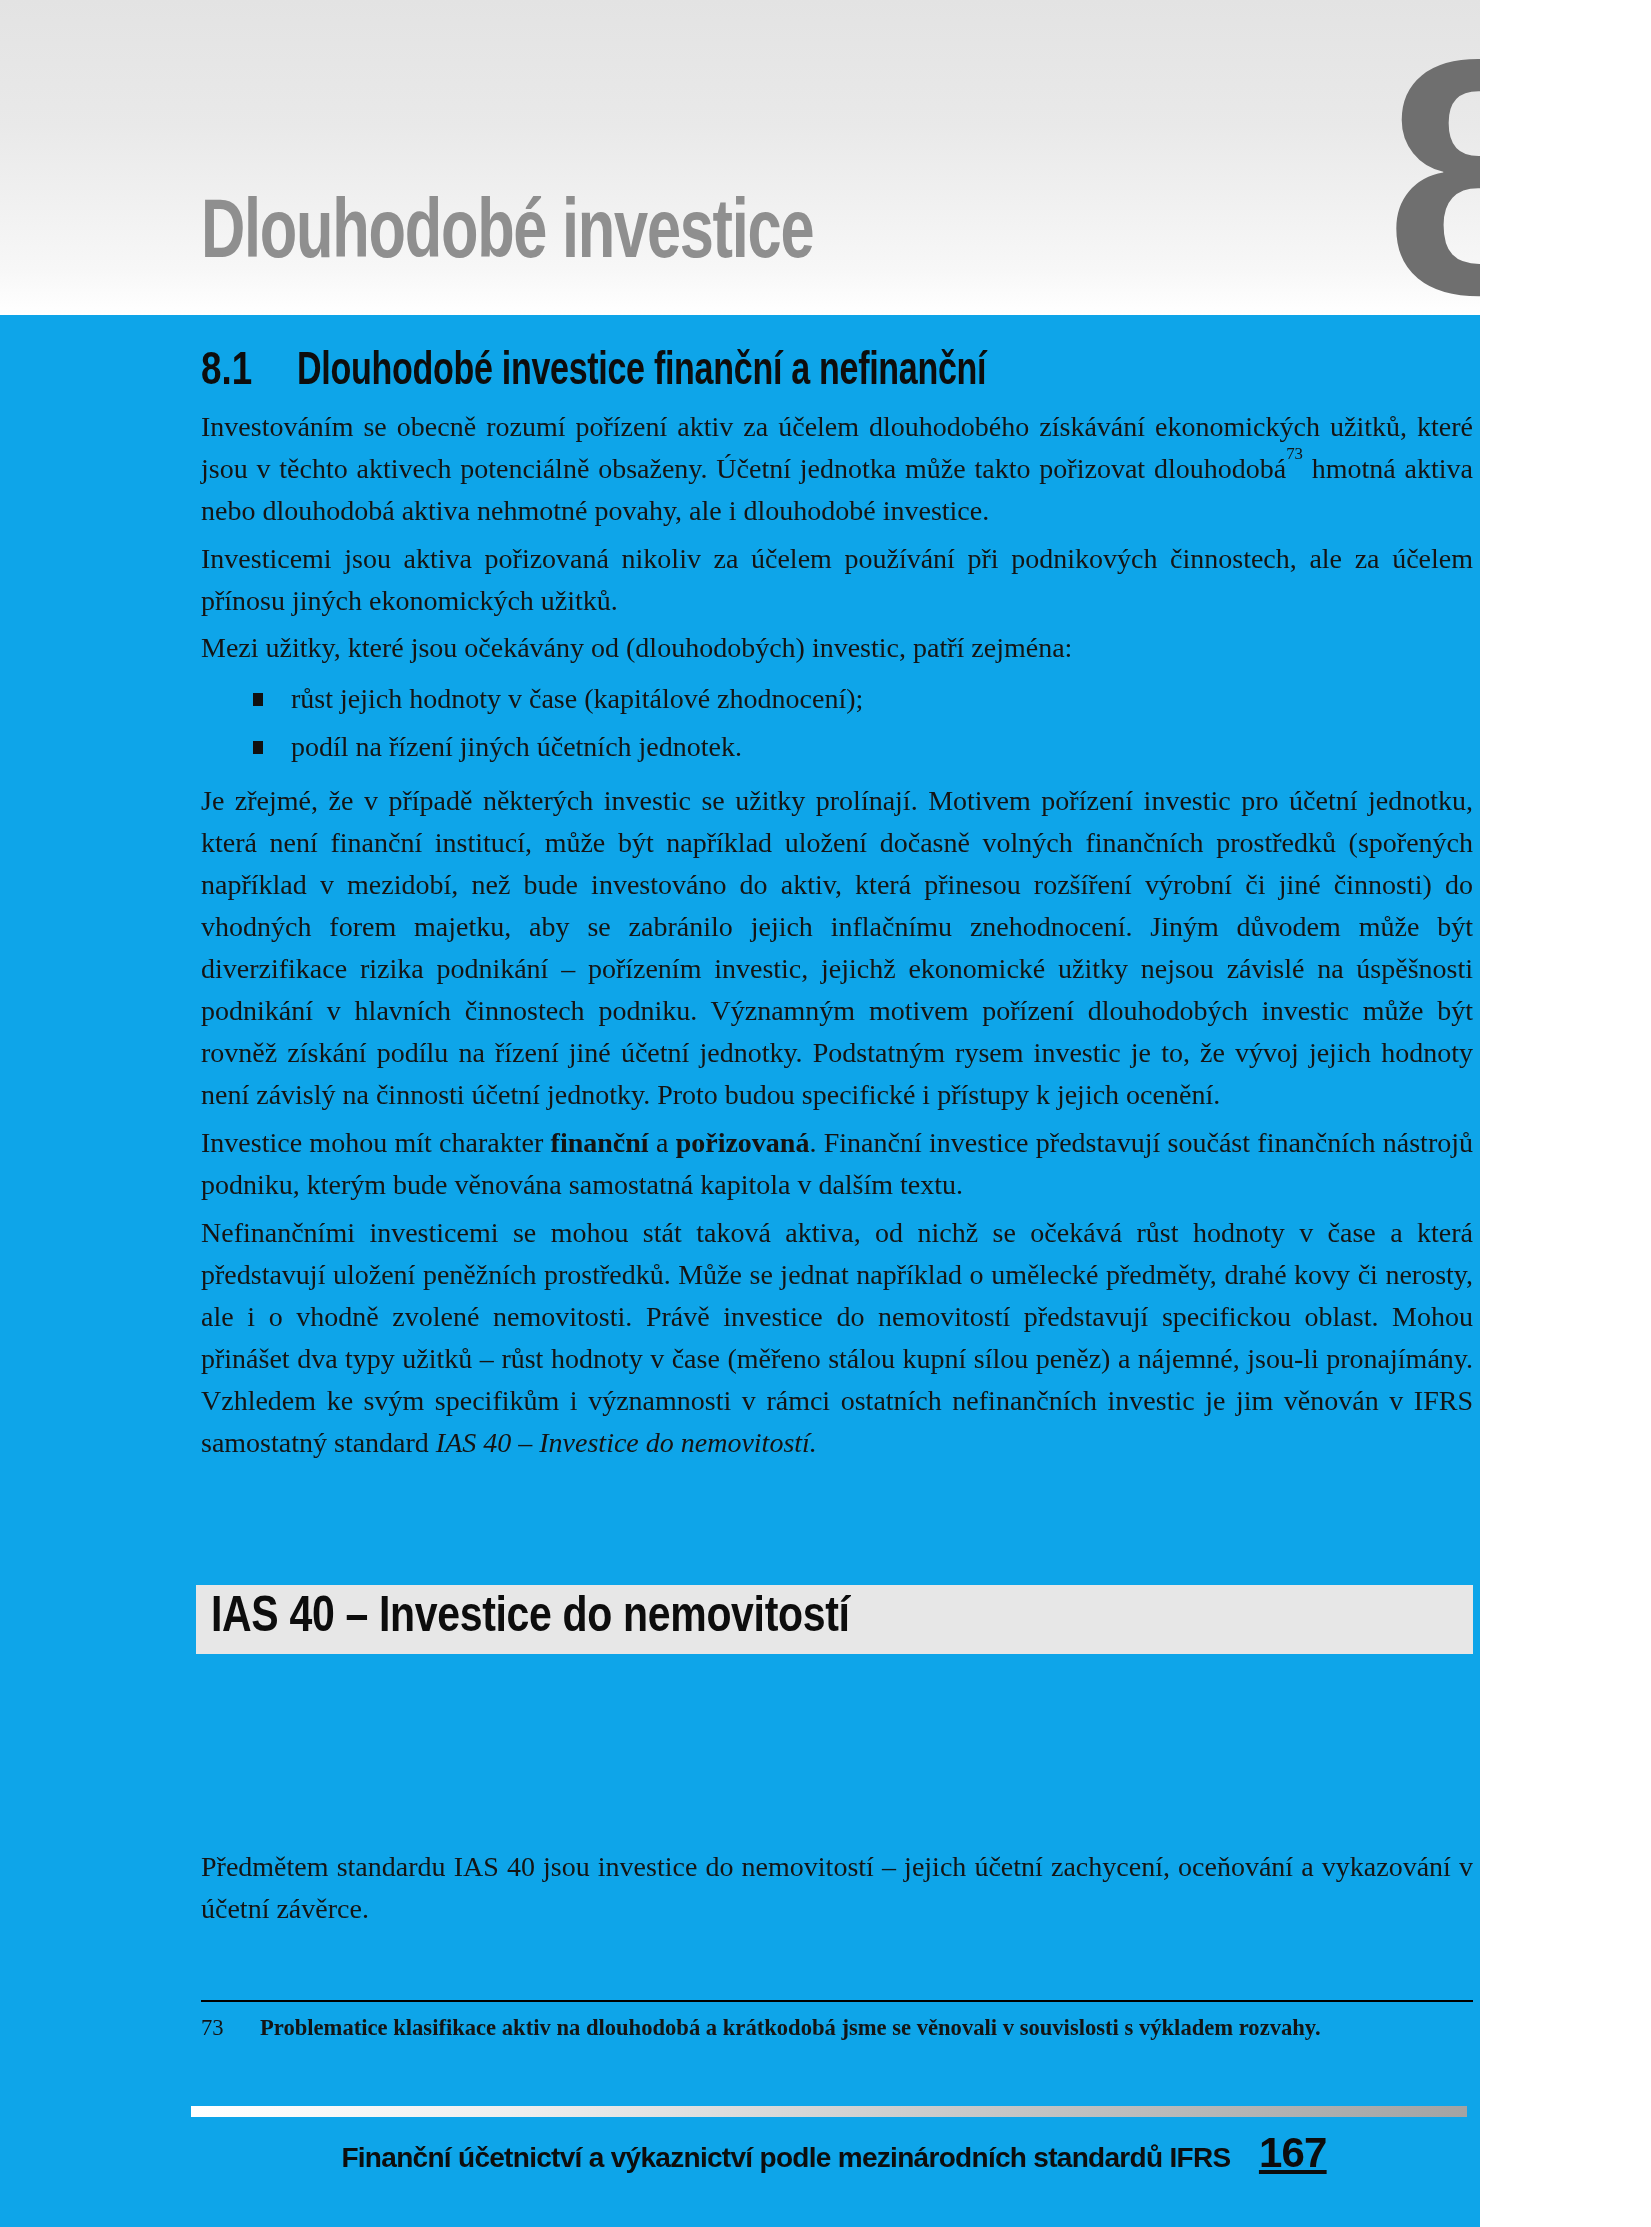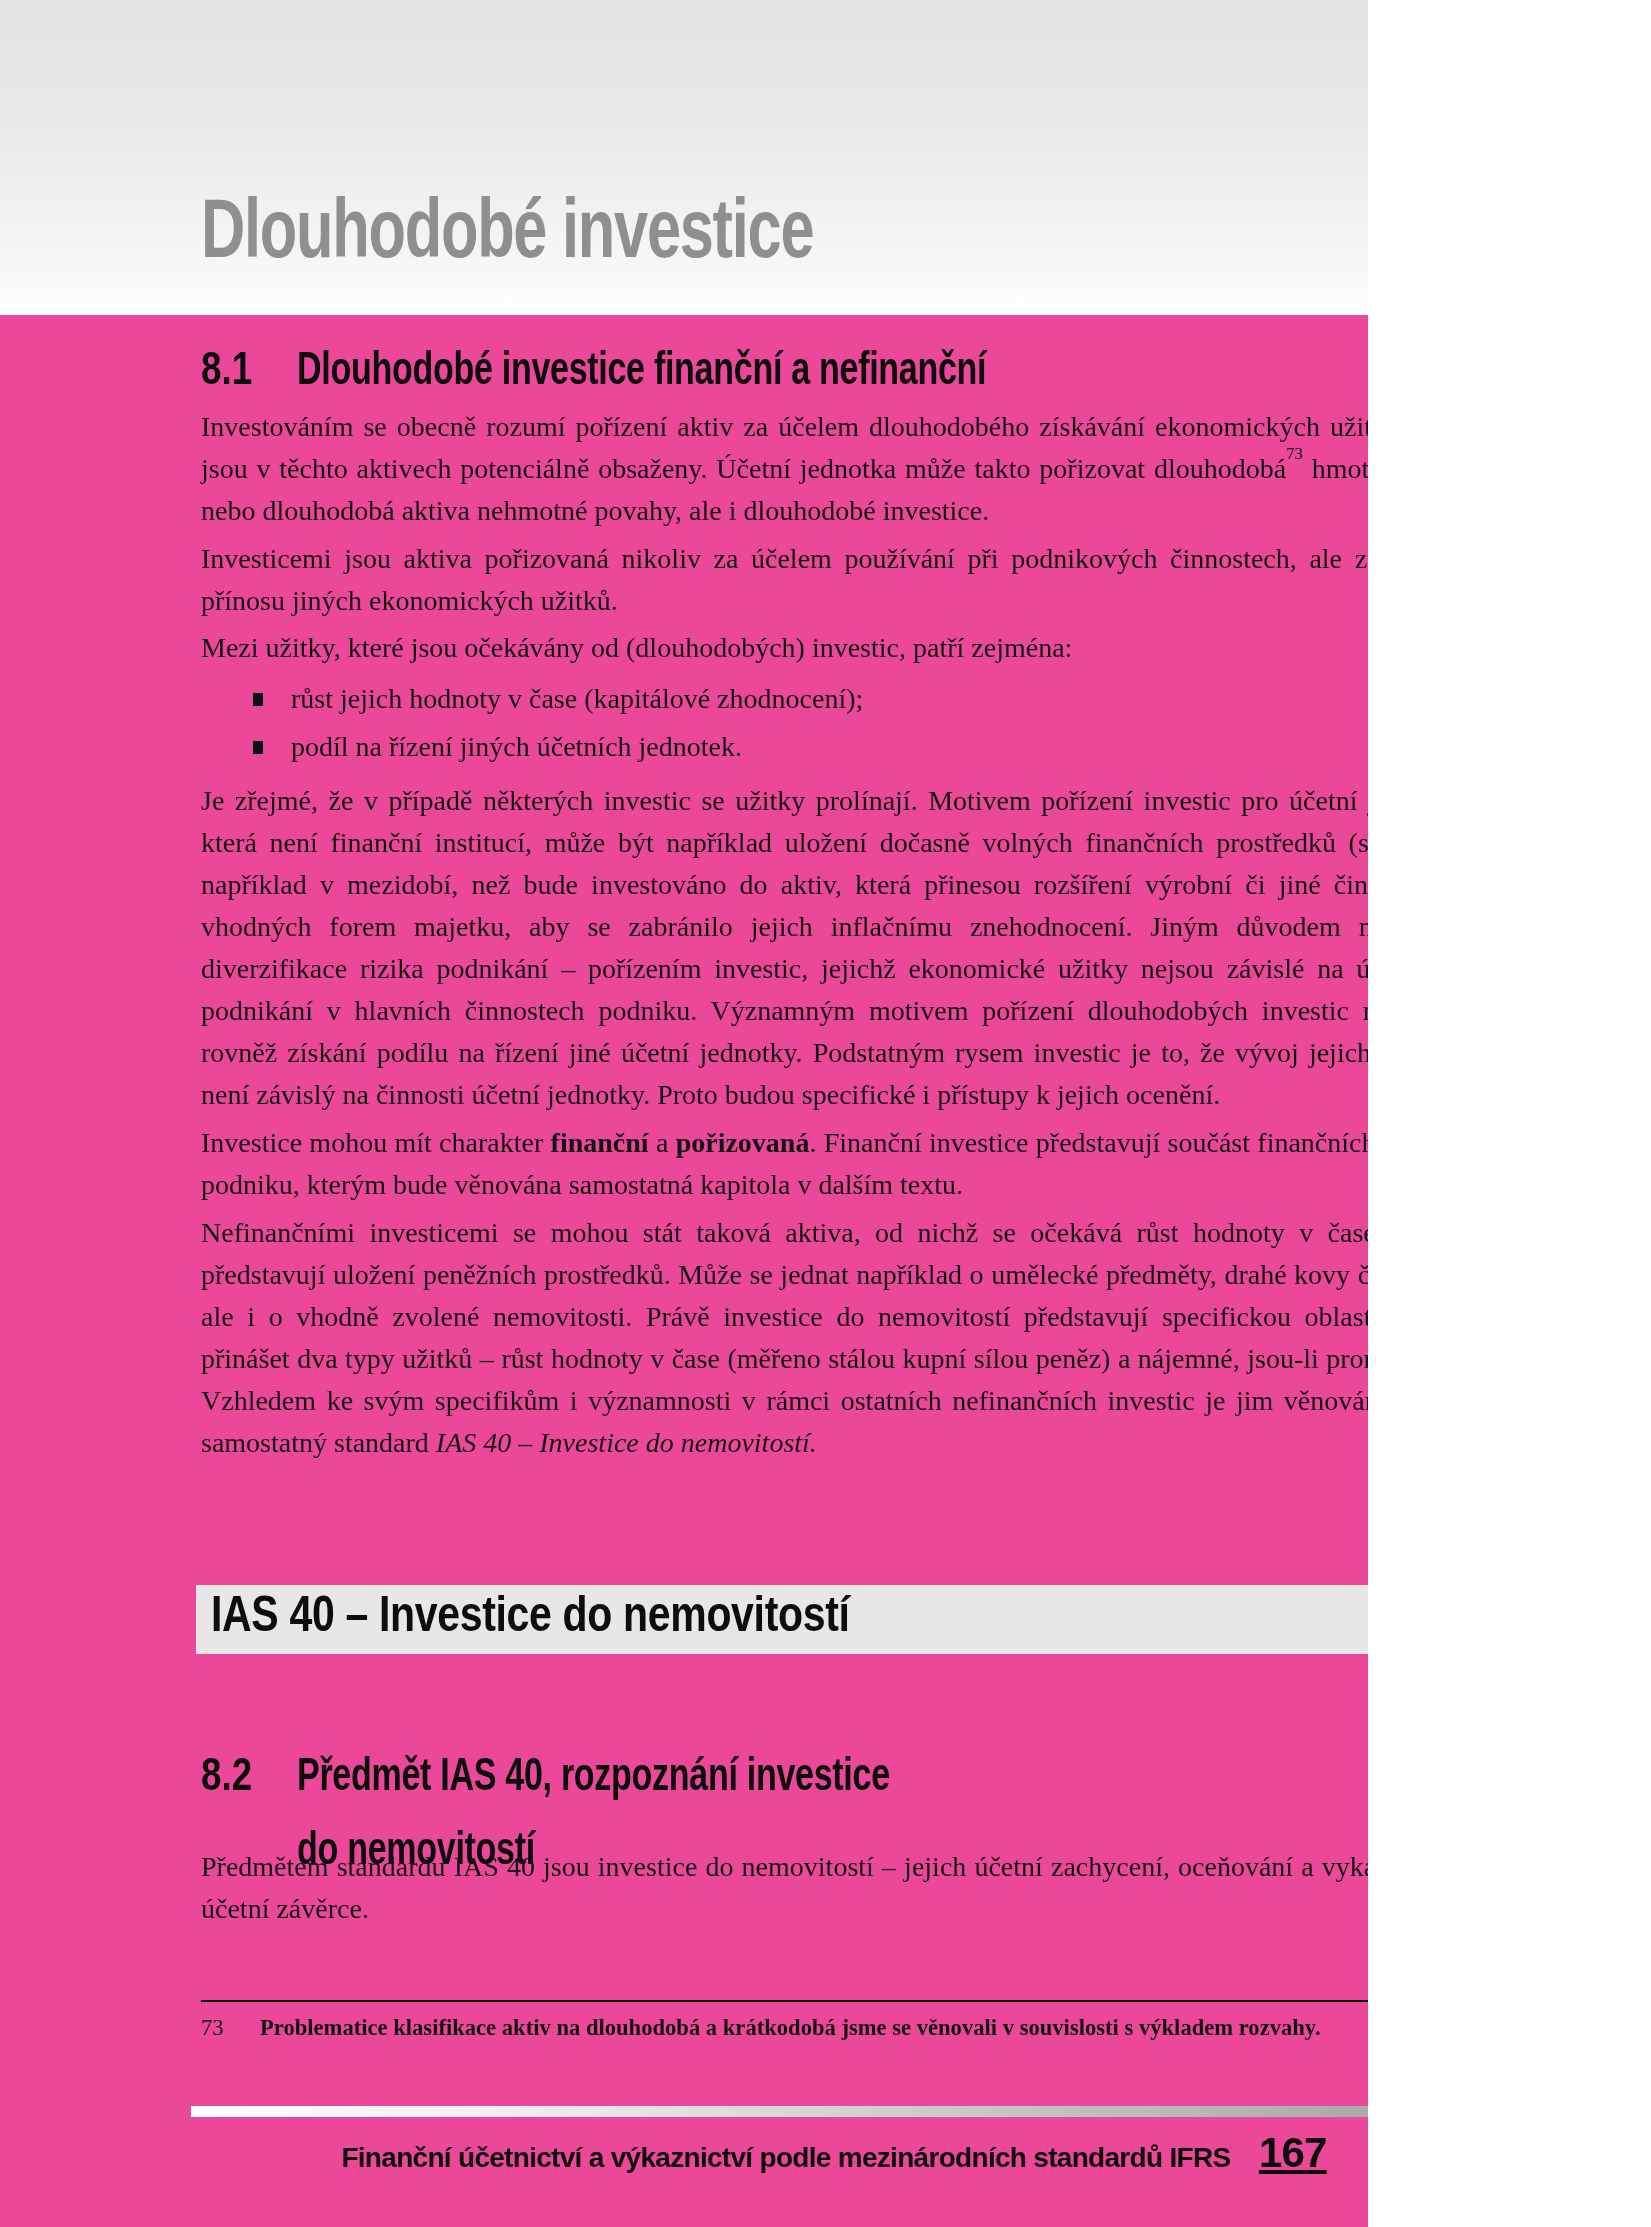--- a/index.html
+++ b/index.html
@@ -1,19 +1,19 @@
 <!DOCTYPE html>
 <html lang="cs" style="font-size:13.4px"><head>
 <meta charset="utf-8">
 <style>
   html,body{margin:0;padding:0;background:#ffffff;}
   .page{
     position:relative;
-    width:1368px;height:2227px;
-    background:#ec4899;
+    width:1480px;height:2227px;
+    background:#0ea5e9;
     overflow:hidden;
     font-family:"Liberation Serif","DejaVu Serif",serif;
     color:#141414;
   }
 
   
   .chapter-header{
     position:absolute;left:0;top:0;width:1652px;height:315px;
     background:linear-gradient(to bottom,#e3e3e3 0%,#e9e9e9 40%,#f7f7f7 85%,#ffffff 100%);
   }
@@ -139,26 +139,20 @@
       <p>Je zřejmé, že v případě některých investic se užitky prolínají. Motivem pořízení investic pro účetní jednotku, která není finanční institucí, může být například uložení dočasně volných finančních prostředků (spořených například v mezidobí, než bude investováno do aktiv, která přinesou rozšíření výrobní či jiné činnosti) do vhodných forem majetku, aby se zabránilo jejich inflačnímu znehodnocení. Jiným důvodem může být diverzifikace rizika podnikání – pořízením investic, jejichž ekonomické užitky nejsou závislé na úspěšnosti podnikání v hlavních činnostech podniku. Významným motivem pořízení dlouhodobých investic může být rovněž získání podílu na řízení jiné účetní jednotky. Podstatným rysem investic je to, že vývoj jejich hodnoty není závislý na činnosti účetní jednotky. Proto budou specifické i přístupy k jejich ocenění.</p>
       <p><span>Investice mohou mít charakter </span><span class="b">finanční</span><span> a </span><span class="b">pořizovaná</span><span>. Finanční investice představují součást finančních nástrojů podniku, kterým bude věnována samostatná kapitola v dalším textu.</span></p>
       <p><span>Nefinančními investicemi se mohou stát taková aktiva, od nichž se očekává růst hodnoty v čase a která představují uložení peněžních prostředků. Může se jednat například o umělecké předměty, drahé kovy či nerosty, ale i o vhodně zvolené nemovitosti. Právě investice do nemovitostí představují specifickou oblast. Mohou přinášet dva typy užitků – růst hodnoty v čase (měřeno stálou kupní sílou peněz) a nájemné, jsou-li pronajímány. Vzhledem ke svým specifikům i významnosti v rámci ostatních nefinančních investic je jim věnován v IFRS samostatný standard </span><span class="i">IAS 40 – Investice do nemovitostí.</span></p>
     </div>
   </section>
 
   <div class="ias-banner">
     <span>IAS 40 – Investice do nemovitostí</span>
   </div>
 
-  <section class="s82">
-    <h2 class="h-sec">
-      <span class="h-num"><span>8.2</span></span>
-      <span class="h-title"><span><span>Předmět IAS 40, rozpoznání investice</span><br><span>do nemovitostí</span></span></span>
-    </h2>
-  </section>
 
   <p class="para7">Předmětem standardu IAS 40 jsou investice do nemovitostí – jejich účetní zachycení, oceňování a vykazování v účetní závěrce.</p>
 
   <div class="footnote-area">
     <div class="footnote-rule"></div>
     <div class="footnote">
       <span class="fn-num">73</span>
       <span class="fn-text">Problematice klasifikace aktiv na dlouhodobá a krátkodobá jsme se věnovali v souvislosti s výkladem rozvahy.</span>
     </div>
   </div>

